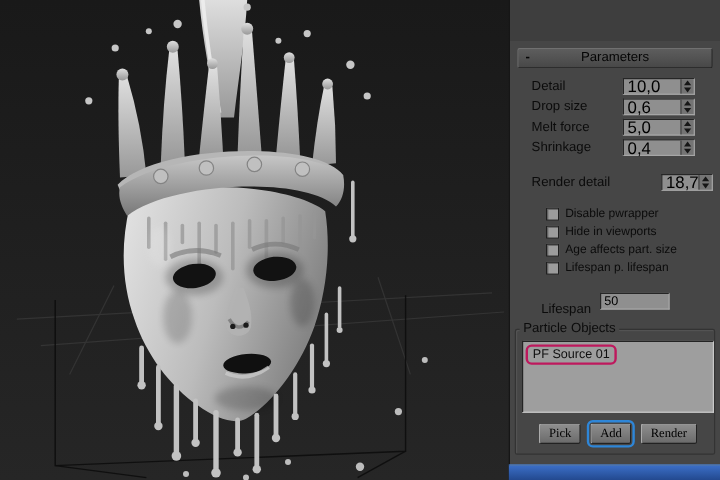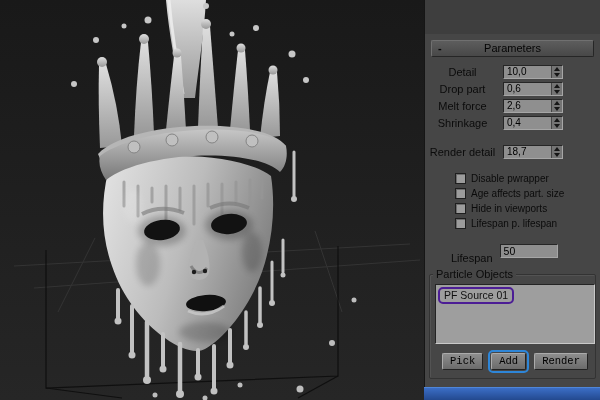--- a/index.html
+++ b/index.html
@@ -18,35 +18,35 @@
                 border-left:1px solid #161616; color:#0b0b0b; font-size:11px; }
 
   .rollout-header { position:relative; height:17px; margin:40px 6px 7px 6px;
                     background:linear-gradient(#5d5d5d,#484848);
                     border:1px solid #262626; border-top-color:#707070; border-left-color:#707070;
                     border-radius:2px; text-align:center; line-height:15px; color:#050505; }
   .collapse-box { position:absolute; left:6px; top:0; font-weight:bold; }
 
   .param-rows { margin:0 6px 0 2px; }
   .prow { display:flex; align-items:center; height:16px; margin-bottom:1px; }
-  .plabel { flex:0 0 76px; text-align:center; padding-right:5px; white-space:nowrap; }
+  .plabel { flex:0 0 76px; text-align:left; padding-right:5px; white-space:nowrap;margin-left:16px; }
   .pfield { position:relative; width:60px; height:14px; background:#8f8f8f;
             border:1px solid #262626; border-bottom-color:#a6a6a6; border-right-color:#a6a6a6;
             display:flex; align-items:stretch; }
-  .pvalue { flex:1; padding-left:3px; font-size:10px; line-height:12px; color:#000; }
+  .pvalue { flex:1; padding-left:3px; font-size:14px; line-height:12px; color:#000; }
   .spin { width:11px; display:flex; flex-direction:column; background:#747474; border-left:1px solid #454545; }
   .spin-up, .spin-down { flex:1; position:relative; }
   .spin-up::after { content:""; position:absolute; left:2px; top:1px;
                     border-left:3px solid transparent; border-right:3px solid transparent;
                     border-bottom:4px solid #161616; }
   .spin-down::after { content:""; position:absolute; left:2px; top:1px;
                       border-left:3px solid transparent; border-right:3px solid transparent;
                       border-top:4px solid #161616; }
 
-  .render-row { margin-top:13px; }
+  .render-row { margin-top:13px;gap:32px; }
 
   .chkblock { margin:11px 2px 0 30px; }
   .chkrow { display:flex; align-items:center; height:14px; margin-bottom:1px; }
   .chk { width:11px; height:11px; background:#9c9c9c; border:1px solid #1f1f1f;
          box-shadow:inset 1px 1px 0 #6c6c6c; margin-right:5px; flex:0 0 11px; }
   .chklabel { white-space:nowrap; font-size:10px; }
 
   .lifespan-row { display:flex; align-items:center; margin:7px 0 9px 26px; }
   .lifespan-label { padding-right:7px;margin-top:15px; }
   .lifespan-field { width:58px; height:14px; background:#8f8f8f;
@@ -54,28 +54,28 @@
                     font-size:10.5px; line-height:12px; padding-left:3px; color:#000; }
 
   .group { position:relative; margin:10px 4px 0 4px; border:1px solid #333;
            box-shadow:inset 1px 1px 0 rgba(255,255,255,0.07); border-radius:2px;
            padding:9px 0 6px 5px; }
   .group-title { position:absolute; top:-7px; left:3px; background:#464646; padding:0 3px; white-space:nowrap; }
 
   .listbox { height:60px; background:#9e9e9e;
              border:1px solid #242424; border-bottom-color:#c9c9c9; border-right-color:#c9c9c9;
              padding:2px; overflow:hidden; }
-  .list-item-callout { display:inline-block; border:2px solid #4c1d95; border-radius:5px; padding:0 4px; }
+  .list-item-callout { display:inline-block; border:2px solid #be185d; border-radius:5px; padding:0 4px; }
   .list-item { font-size:10.5px; line-height:13px; color:#101010; white-space:nowrap; }
 
   .btnrow { display:flex; justify-content:center; align-items:center; gap:5px; margin-top:6px; height:22px; }
   .btn { height:17px; padding:0 7px; background:linear-gradient(#8d8d8d,#6b6b6b);
          border:1px solid #222; border-top-color:#ababab; border-left-color:#ababab;
          border-radius:2px; font-size:10.5px; line-height:15px; color:#000;
-         font-family:Liberation Mono, monospace; cursor:default; }
+         font-family:Liberation Serif, serif; cursor:default; }
   .btn-callout { display:inline-block; border:2px solid #2e86d8; border-radius:5px; padding:1px; }
 
   .status-strip { position:absolute; left:424px; bottom:0; width:176px; height:13px;
                   background:linear-gradient(#3b6ec6,#23498f); border-top:1px solid #4f86d8; }
 </style>
 </head>
 <body>
 
 <div class="stage">
 
@@ -253,33 +253,33 @@
         <span class="plabel">Detail</span>
         <span class="pfield">
           <span class="pvalue">10,0</span>
           <span class="spin">
             <span class="spin-up"></span>
             <span class="spin-down"></span>
           </span>
         </span>
       </div>
       <div class="prow">
-        <span class="plabel">Drop part</span>
+        <span class="plabel">Drop size</span>
         <span class="pfield">
           <span class="pvalue">0,6</span>
           <span class="spin">
             <span class="spin-up"></span>
             <span class="spin-down"></span>
           </span>
         </span>
       </div>
       <div class="prow">
         <span class="plabel">Melt force</span>
         <span class="pfield">
-          <span class="pvalue">2,6</span>
+          <span class="pvalue">5,0</span>
           <span class="spin">
             <span class="spin-up"></span>
             <span class="spin-down"></span>
           </span>
         </span>
       </div>
       <div class="prow">
         <span class="plabel">Shrinkage</span>
         <span class="pfield">
           <span class="pvalue">0,4</span>
@@ -301,25 +301,25 @@
       </div>
     </div>
 
     <div class="chkblock">
       <div class="chkrow">
         <span class="chk"></span>
         <span class="chklabel">Disable pwrapper</span>
       </div>
       <div class="chkrow">
         <span class="chk"></span>
-        <span class="chklabel">Age affects part. size</span>
+        <span class="chklabel">Hide in viewports</span>
       </div>
       <div class="chkrow">
         <span class="chk"></span>
-        <span class="chklabel">Hide in viewports</span>
+        <span class="chklabel">Age affects part. size</span>
       </div>
       <div class="chkrow">
         <span class="chk"></span>
         <span class="chklabel">Lifespan p. lifespan</span>
       </div>
     </div>
 
     <div class="lifespan-row">
       <span class="lifespan-label">Lifespan</span>
       <span class="lifespan-field">50</span>

